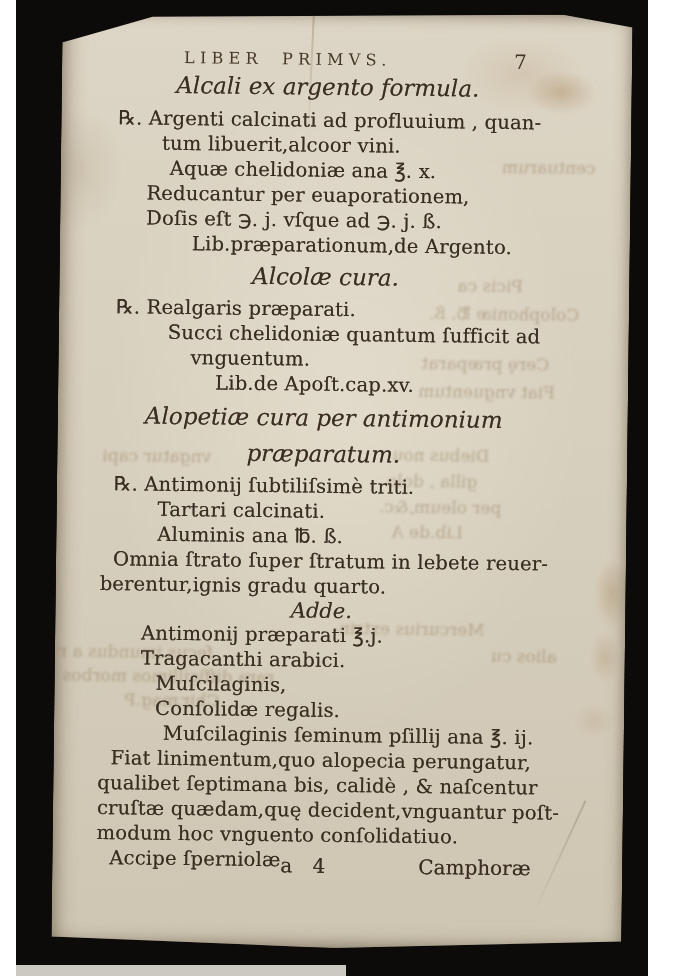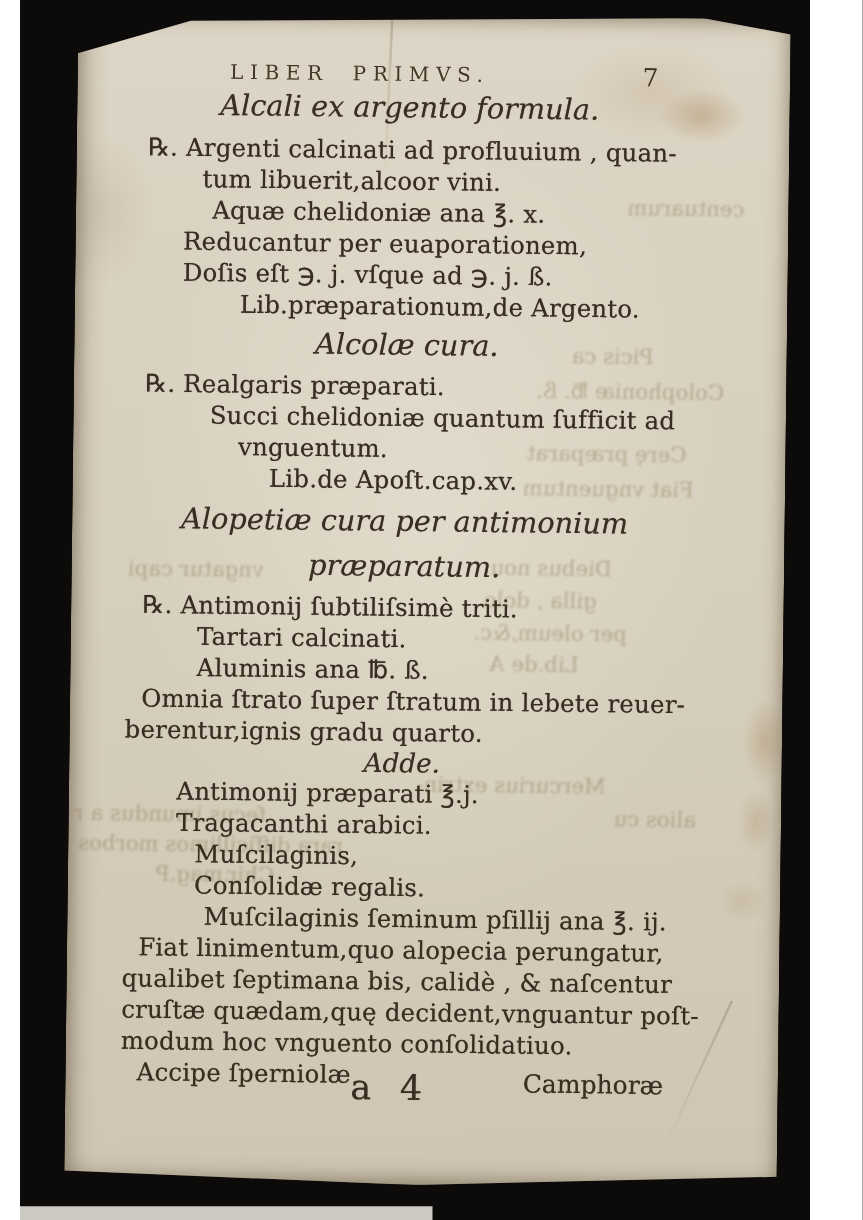--- a/index.html
+++ b/index.html
@@ -57,21 +57,21 @@
   }
   .h1{ line-height:30px; margin-bottom:6px; }
   .h2{ line-height:30px; margin-top:4px; margin-bottom:5px; }
   .h3{ line-height:36px; }
   .h3a{ margin-top:3px; }
   .h3b{ margin-bottom:2px; }
   .h4{ font-size:21px; line-height:24px; }
   .i0{margin-left:0;} .i1{margin-left:13px;} .i2{margin-left:42px;}
   .i3{margin-left:57px;} .i4{margin-left:65px;} .i5{margin-left:88px;} .i6{margin-left:113px;}
   .footer{ position:absolute; left:0; top:842px; width:100%; height:30px; color:#3a2e22; }
-  .sig{ position:absolute; left:228px; font-size:28px; word-spacing:14px;
+  .sig{ position:absolute; left:228px; font-size:20px; word-spacing:14px;
         text-shadow:0 0 0.6px rgba(60,48,34,0.7); }
   .catch{ position:absolute; left:366px; font-size:20px;
         text-shadow:0 0 0.6px rgba(60,48,34,0.7); }
   .bleed{
     position:absolute; transform:scaleX(-1);
     color:#8f7b59; opacity:0.48; filter:blur(0.8px);
     font-size:17px; white-space:nowrap;
   }
   .crease{ position:absolute; width:2px; pointer-events:none;
     background:linear-gradient(180deg, rgba(110,90,60,0.30), rgba(110,90,60,0)); }

